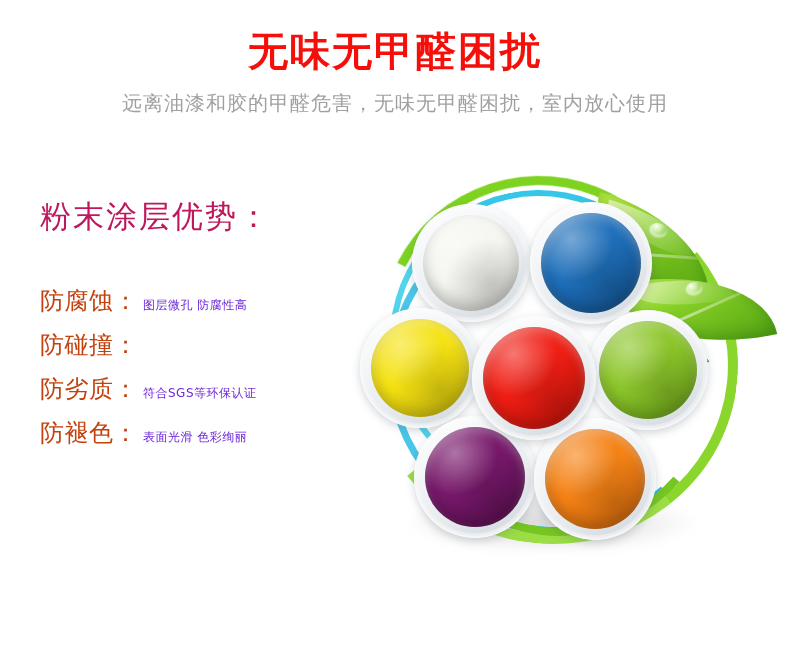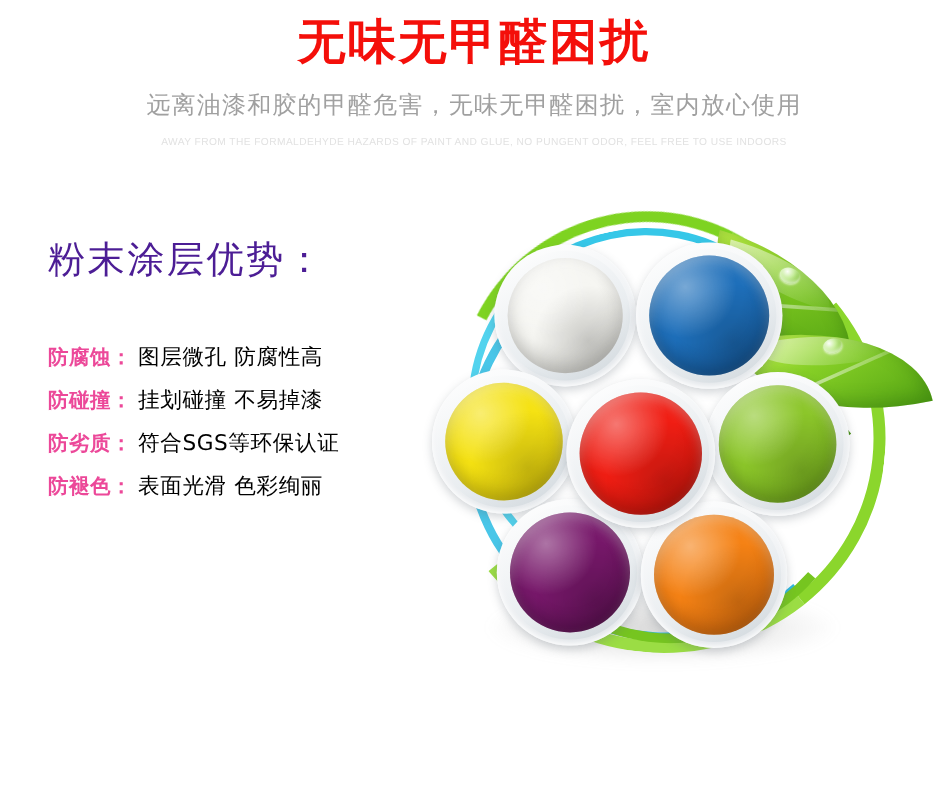--- a/index.html
+++ b/index.html
@@ -11,21 +11,21 @@
     height: 664px;
     background: #ffffff;
     font-family: "Liberation Sans", "DejaVu Sans", sans-serif;
     overflow: hidden;
     position: relative;
   }
 
   
   .header {
     width: 790px;
-    padding-top: 12px;
+    padding-top: 28px;
     text-align: center;
   }
   .headline {
     font-size: 40px;
     font-weight: bold;
     color: #f40f0a;
     letter-spacing: 2px;
     line-height: 1.15;
     margin: 0;
     font-family: "DejaVu Sans", "Liberation Sans", sans-serif;
@@ -49,21 +49,21 @@
 
   
   .left-col {
     position: absolute;
     left: 40px;
     top: 196px;
     width: 330px;
   }
   .section-title {
     font-size: 31px;
-    color: #4c1d95;
+    color: #be185d;
     letter-spacing: 2px;
     margin: 0;
     font-weight: normal;
     font-family: "DejaVu Sans", "Liberation Sans", sans-serif;
   }
   .section-sub {
     font-size: 11px;
     color: #cacaca;
     letter-spacing: 1.6px;
     margin: 16px 0 0 2px;
@@ -73,29 +73,29 @@
   .feature-list {
     margin-top: 47px;
   }
   .feature-row {
     display: flex;
     align-items: baseline;
     margin-bottom: 12px;
     white-space: nowrap;
   }
   .feature-key {
-    color: #ec4899;
-    font-size: 17px;
-    font-weight: bold;
+    color: #c2410c;
+    font-size: 24px;
+    font-weight: normal;
     letter-spacing: 0.5px;
     font-family: "DejaVu Sans", "Liberation Sans", sans-serif;
   }
   .feature-val {
-    color: #000000;
-    font-size: 18px;
+    color: #6d28d9;
+    font-size: 12px;
     letter-spacing: 0.5px;
     margin-left: 5px;
     font-family: "DejaVu Sans", "Liberation Sans", sans-serif;
   }
 
   
   .product-art {
     position: absolute;
     left: 352px;
     top: 168px;
@@ -263,34 +263,32 @@
       radial-gradient(circle at 30% 26%, rgba(255,255,255,0.40) 0%, rgba(255,255,255,0) 42%),
       radial-gradient(circle at 70% 72%, rgba(0,0,0,0.18) 0%, rgba(0,0,0,0) 48%);
   }
 </style>
 </head>
 <body>
 
 <div class="header" data-interactable="false">
   <h1 class="headline" data-interactable="false">无味无甲醛困扰</h1>
   <p class="subline" data-interactable="false">远离油漆和胶的甲醛危害，无味无甲醛困扰，室内放心使用</p>
-  <p class="engline" data-interactable="false">AWAY FROM THE FORMALDEHYDE HAZARDS OF PAINT AND GLUE, NO PUNGENT ODOR, FEEL FREE TO USE INDOORS</p>
 </div>
 
 <div class="left-col" data-interactable="false">
   <h2 class="section-title" data-interactable="false">粉末涂层优势：</h2>
 
   <div class="feature-list" data-interactable="false">
     <div class="feature-row" data-interactable="false">
       <span class="feature-key" data-interactable="false">防腐蚀：</span>
       <span class="feature-val" data-interactable="false">图层微孔 防腐性高</span>
     </div>
     <div class="feature-row" data-interactable="false">
       <span class="feature-key" data-interactable="false">防碰撞：</span>
-      <span class="feature-val" data-interactable="false">挂划碰撞 不易掉漆</span>
     </div>
     <div class="feature-row" data-interactable="false">
       <span class="feature-key" data-interactable="false">防劣质：</span>
       <span class="feature-val" data-interactable="false">符合SGS等环保认证</span>
     </div>
     <div class="feature-row" data-interactable="false">
       <span class="feature-key" data-interactable="false">防褪色：</span>
       <span class="feature-val" data-interactable="false">表面光滑 色彩绚丽</span>
     </div>
   </div>

